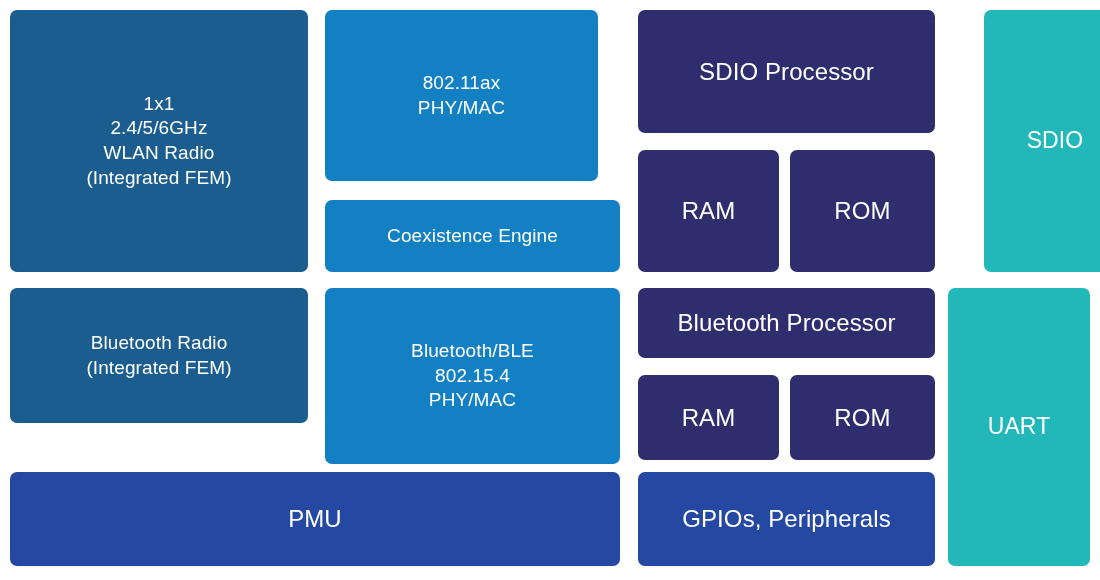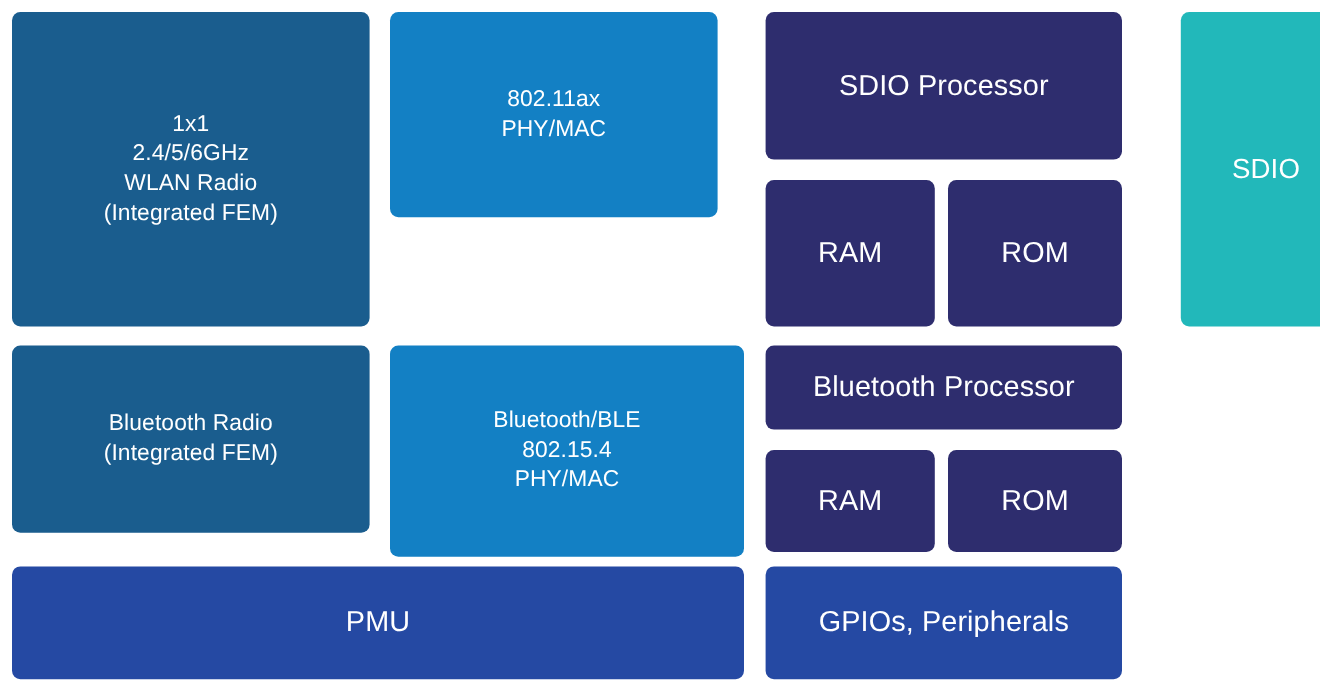--- a/index.html
+++ b/index.html
@@ -49,43 +49,45 @@
 </head>
 <body>
 
 <div id="diagram">
 
   <div class="block c-radio fs-lg" style="left:10px; top:10px; width:298px; height:262px;">1x1
 2.4/5/6GHz
 WLAN Radio
 (Integrated FEM)</div>
 
-  <div class="block c-radio fs-lg" style="left:10px; top:288px; width:298px; height:156px;">Bluetooth Radio
+  <div class="block c-radio fs-lg" style="left:10px; top:288px; width:298px; height:135px;">Bluetooth Radio
 (Integrated FEM)</div>
 
   <div class="block c-phy fs-lg" style="left:325px; top:10px; width:273px; height:171px;">802.11ax
 PHY/MAC</div>
 
+  <div class="block c-phy fs-lg" style="left:325px; top:200px; width:295px; height:72px;">Coexistence Engine</div>
 
   <div class="block c-phy fs-lg" style="left:325px; top:288px; width:295px; height:176px;">Bluetooth/BLE
 802.15.4
 PHY/MAC</div>
 
   <div class="block c-proc fs-md" style="left:638px; top:10px; width:297px; height:123px;">SDIO Processor</div>
 
   <div class="block c-proc fs-md" style="left:638px; top:150px; width:141px; height:122px;">RAM</div>
 
   <div class="block c-proc fs-md" style="left:790px; top:150px; width:145px; height:122px;">ROM</div>
 
   <div class="block c-proc fs-md" style="left:638px; top:288px; width:297px; height:70px;">Bluetooth Processor</div>
 
   <div class="block c-proc fs-md" style="left:638px; top:375px; width:141px; height:85px;">RAM</div>
 
   <div class="block c-proc fs-md" style="left:790px; top:375px; width:145px; height:85px;">ROM</div>
 
   <div class="block c-io fs-sm" style="left:948px; top:10px; width:142px; height:262px;margin-left:36px;">SDIO</div>
 
+  <div class="block c-io fs-sm" style="left:948px; top:288px; width:142px; height:278px;">UART</div>
 
   <div class="block c-power fs-md" style="left:638px; top:472px; width:297px; height:94px;">GPIOs, Peripherals</div>
 
   <div class="block c-power fs-md" style="left:10px; top:472px; width:610px; height:94px;">PMU</div>
 
 </div>
 
 </body></html>

